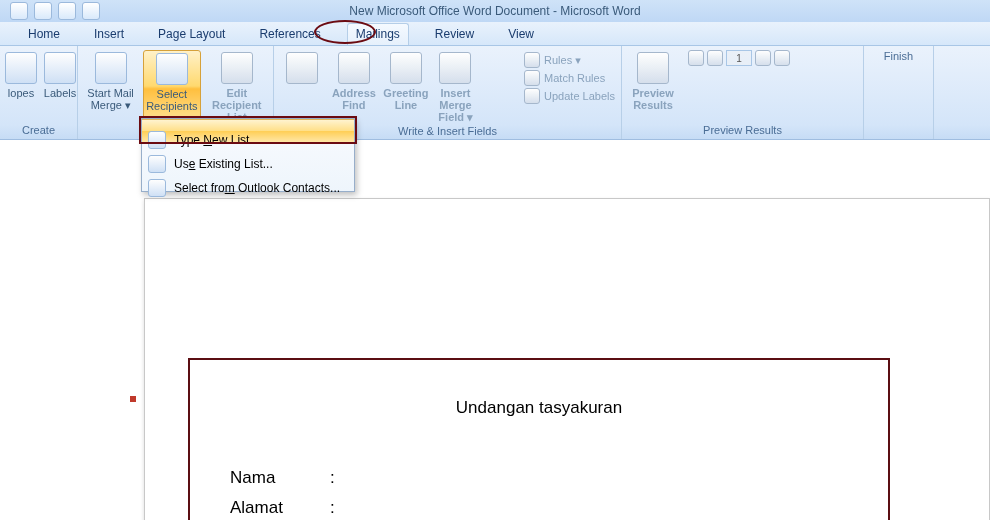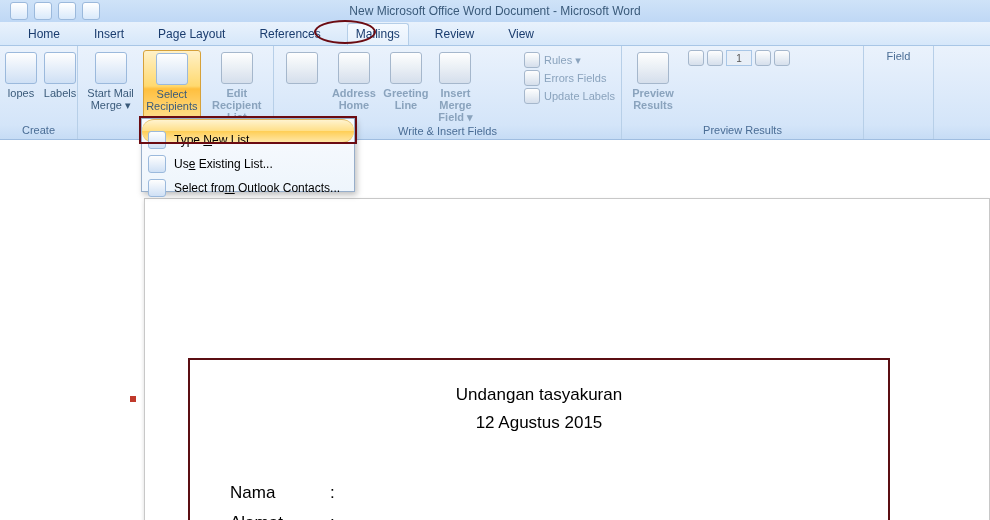--- a/index.html
+++ b/index.html
@@ -33,31 +33,31 @@
   .nav-top { display:flex; align-items:center; gap:3px;}
   .nav-top .arrow { width:16px; height:16px; }
   .nav-top input { width:26px; height:16px; border:1px solid #a8c6e6; font-size:10px; text-align:center; }
 
   
   .ic, .mini, .arrow, .menu-ic { display:inline-block; background:linear-gradient(#fefefe,#cfe0f5); border:1px solid #9bb9dc; border-radius:3px; }
   .disabled .ic, .smallbtns .mini, .nav-top .arrow { filter:grayscale(40%); }
 
   
   .dropdown { position:absolute; left:141px; top:118px; width:214px; background:linear-gradient(#f9fbfe,#eef5fc); border:1px solid #97aeca; box-shadow:2px 3px 6px rgba(0,0,0,.25); font-size:12px; z-index:30; }
-  .dropdown .item { display:flex; align-items:center; height:24px; padding:18px 10px 0 6px; gap:8px; cursor:pointer;border-radius:12px; }
+  .dropdown .item { display:flex; align-items:center; height:24px; padding:18px 10px 0 6px; gap:8px; cursor:pointer; }
   .dropdown .item .menu-ic { width:18px; height:18px; }
   .dropdown .item.hover { background:linear-gradient(#fff3cf,#ffe08a 48%,#ffcf57 52%,#ffe7a7); border-top:1px solid #e0b95a; border-bottom:1px solid #e0b95a; height:24px; }
   .dropdown-border { position:absolute; left:139px; top:116px; width:218px; height:28px; border:2px solid #6b0b12; z-index:31; pointer-events:none;}
   .underline { text-decoration: underline; }
 
   
   .docarea { position:absolute; left:0; top:168px; right:0; bottom:0; background:#fff; }
   .page { position:absolute; left:144px; top:30px; width:846px; height:420px; background:#fff; border:1px solid #c8c8c8; box-shadow:0 2px 4px rgba(0,0,0,.15);}
   .invitation { position:absolute; left:188px; top:190px; width:702px; height:312px; border:2px solid #5b0e13; padding:14px 22px 10px; font-family:"Times New Roman", serif; font-size:17px; color:#000; }
-  .invitation .center { text-align:center; margin-top:7px; line-height:28px;}
+  .invitation .center { text-align:center; margin-top:20px; line-height:28px;}
   .invitation .field-row { display:flex; margin-top:18px; }
   .invitation .field-label { width:100px;margin-left:18px; }
   .red-dot { position:absolute; left:130px; top:228px; width:6px; height:6px; background:#c0392b; }
 
 </style>
 </head>
 <body>
 
 <div class="titlebar">
   <div class="qat">
@@ -114,38 +114,38 @@
     <div class="group-label">&nbsp;</div>
   </div>
 
   <div class="group" style="width:348px">
     <div class="group-body">
       <div class="bigbtn disabled" style="width:68px">
         <span class="ic"></span>
       </div>
       <div class="bigbtn disabled" style="width:46px">
         <span class="ic"></span>
-        <span>Address Home</span>
+        <span>Address Find</span>
       </div>
       <div class="bigbtn disabled" style="width:46px">
         <span class="ic"></span>
         <span>Greeting Line</span>
       </div>
       <div class="bigbtn disabled" style="width:62px">
         <span class="ic"></span>
         <span>Insert Merge Field ▾</span>
       </div>
       <div class="smallbtns">
         <div class="row">
             <span class="mini"></span>
             <span>Rules ▾</span>
           </div>
         <div class="row">
             <span class="mini"></span>
-            <span>Errors Fields</span>
+            <span>Match Rules</span>
           </div>
         <div class="row">
             <span class="mini"></span>
             <span>Update Labels</span>
           </div>
       </div>
     </div>
     <div class="group-label">Write &amp; Insert Fields</div>
   </div>
 
@@ -162,21 +162,21 @@
           <input disabled="" value="1" style="">
           <span class="arrow"></span>
           <span class="arrow"></span>
         </div>
       </div>
     </div>
     <div class="group-label">Preview Results</div>
   </div>
 
   <div class="group" style="width:70px">
-    <div class="group-label">Field</div>
+    <div class="group-label">Finish</div>
   </div>
 
 </div>
 
 <div class="dropdown">
   <div class="item hover">
     <span class="menu-ic"></span>
     <span>Type <span class="underline">N</span>ew List...</span>
   </div>
   <div class="item">
@@ -189,21 +189,20 @@
   </div>
 </div>
 <div class="dropdown-border"></div>
 
 <div class="docarea">
   <div class="page"></div>
   <div class="red-dot"></div>
   <div class="invitation">
     <div class="center">
       <div>Undangan tasyakuran</div>
-      <div>12 Agustus 2015</div>
     </div>
     <div style="height:28px"></div>
     <div class="field-row">
       <span class="field-label">Nama</span>
       <span>:</span>
     </div>
     <div class="field-row" style="margin-top:10px">
       <span class="field-label">Alamat</span>
       <span>:</span>
     </div>

